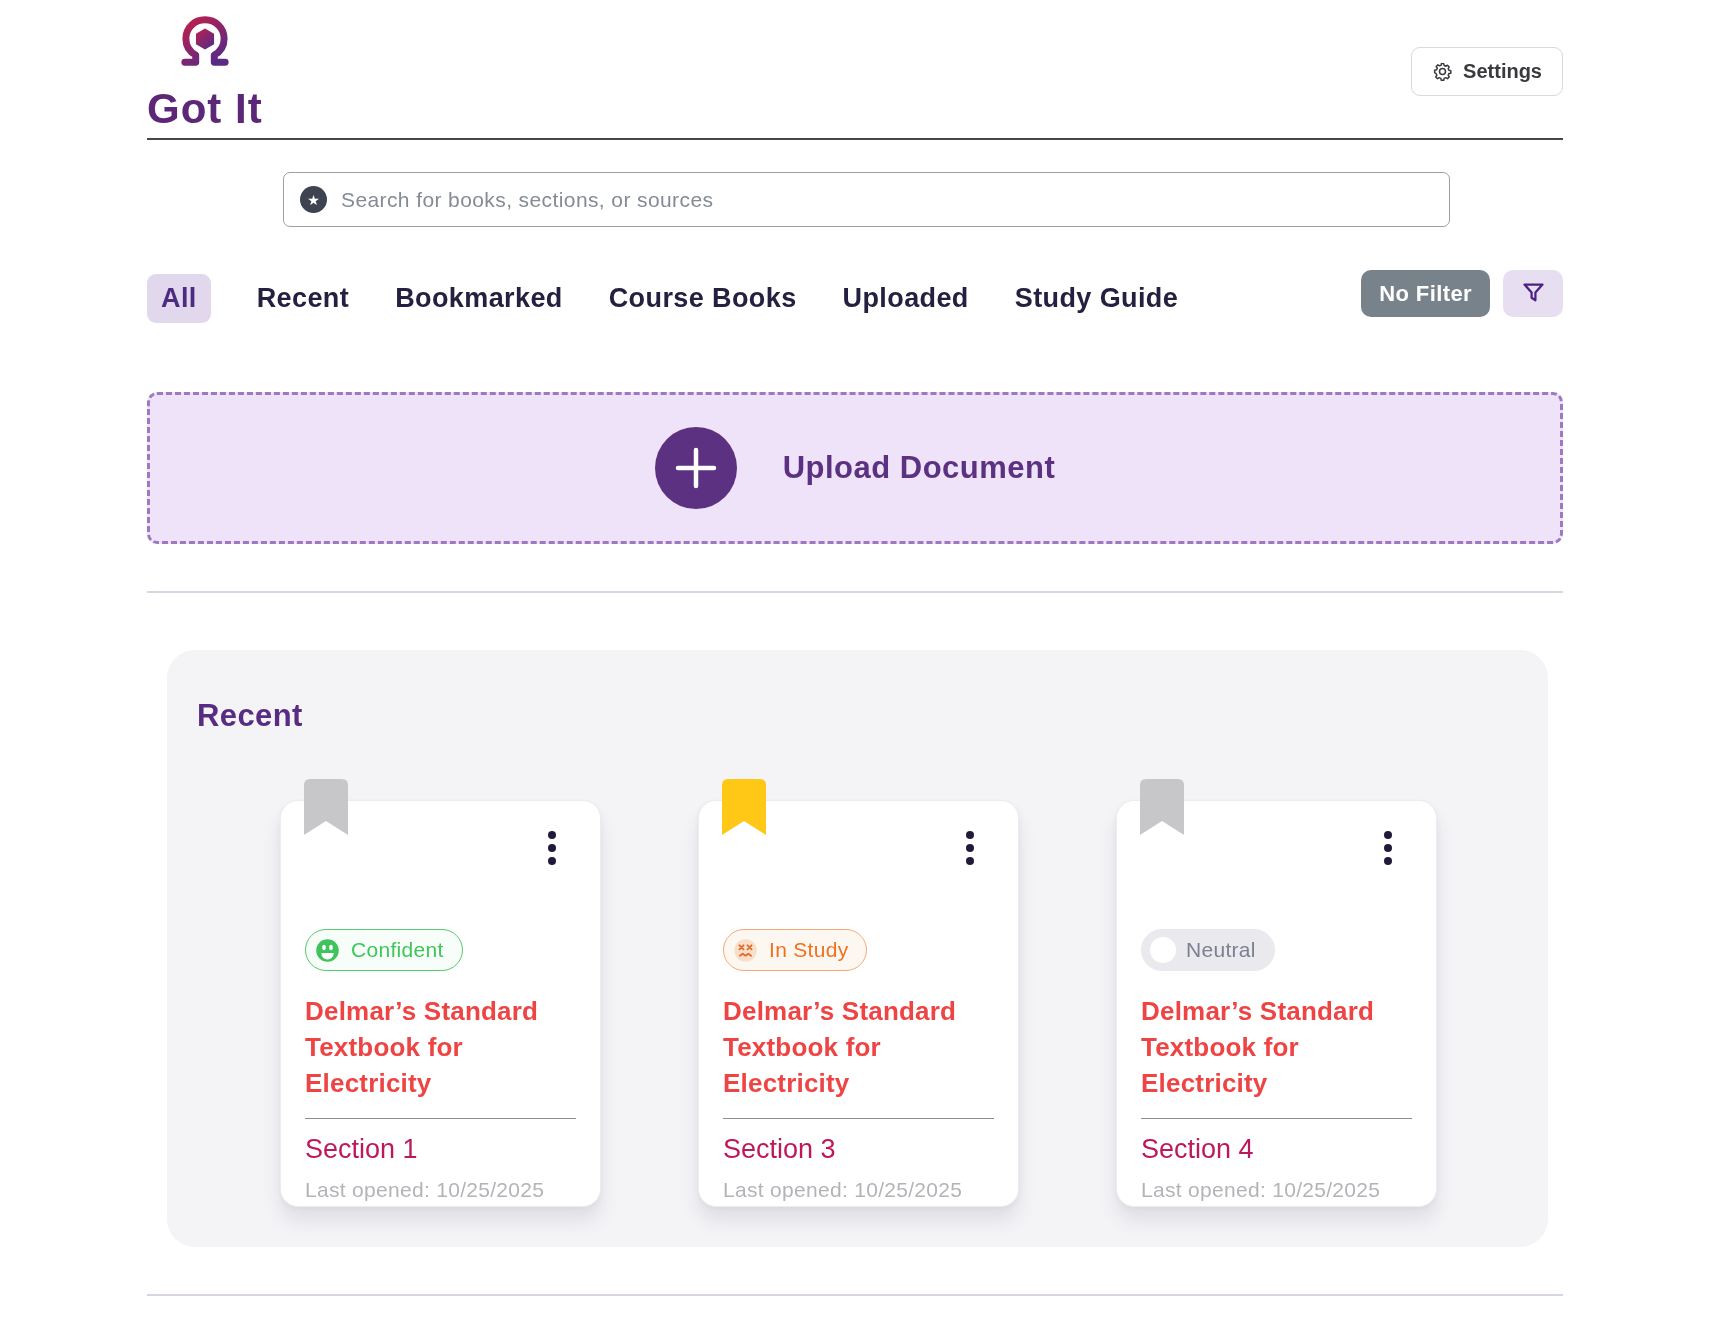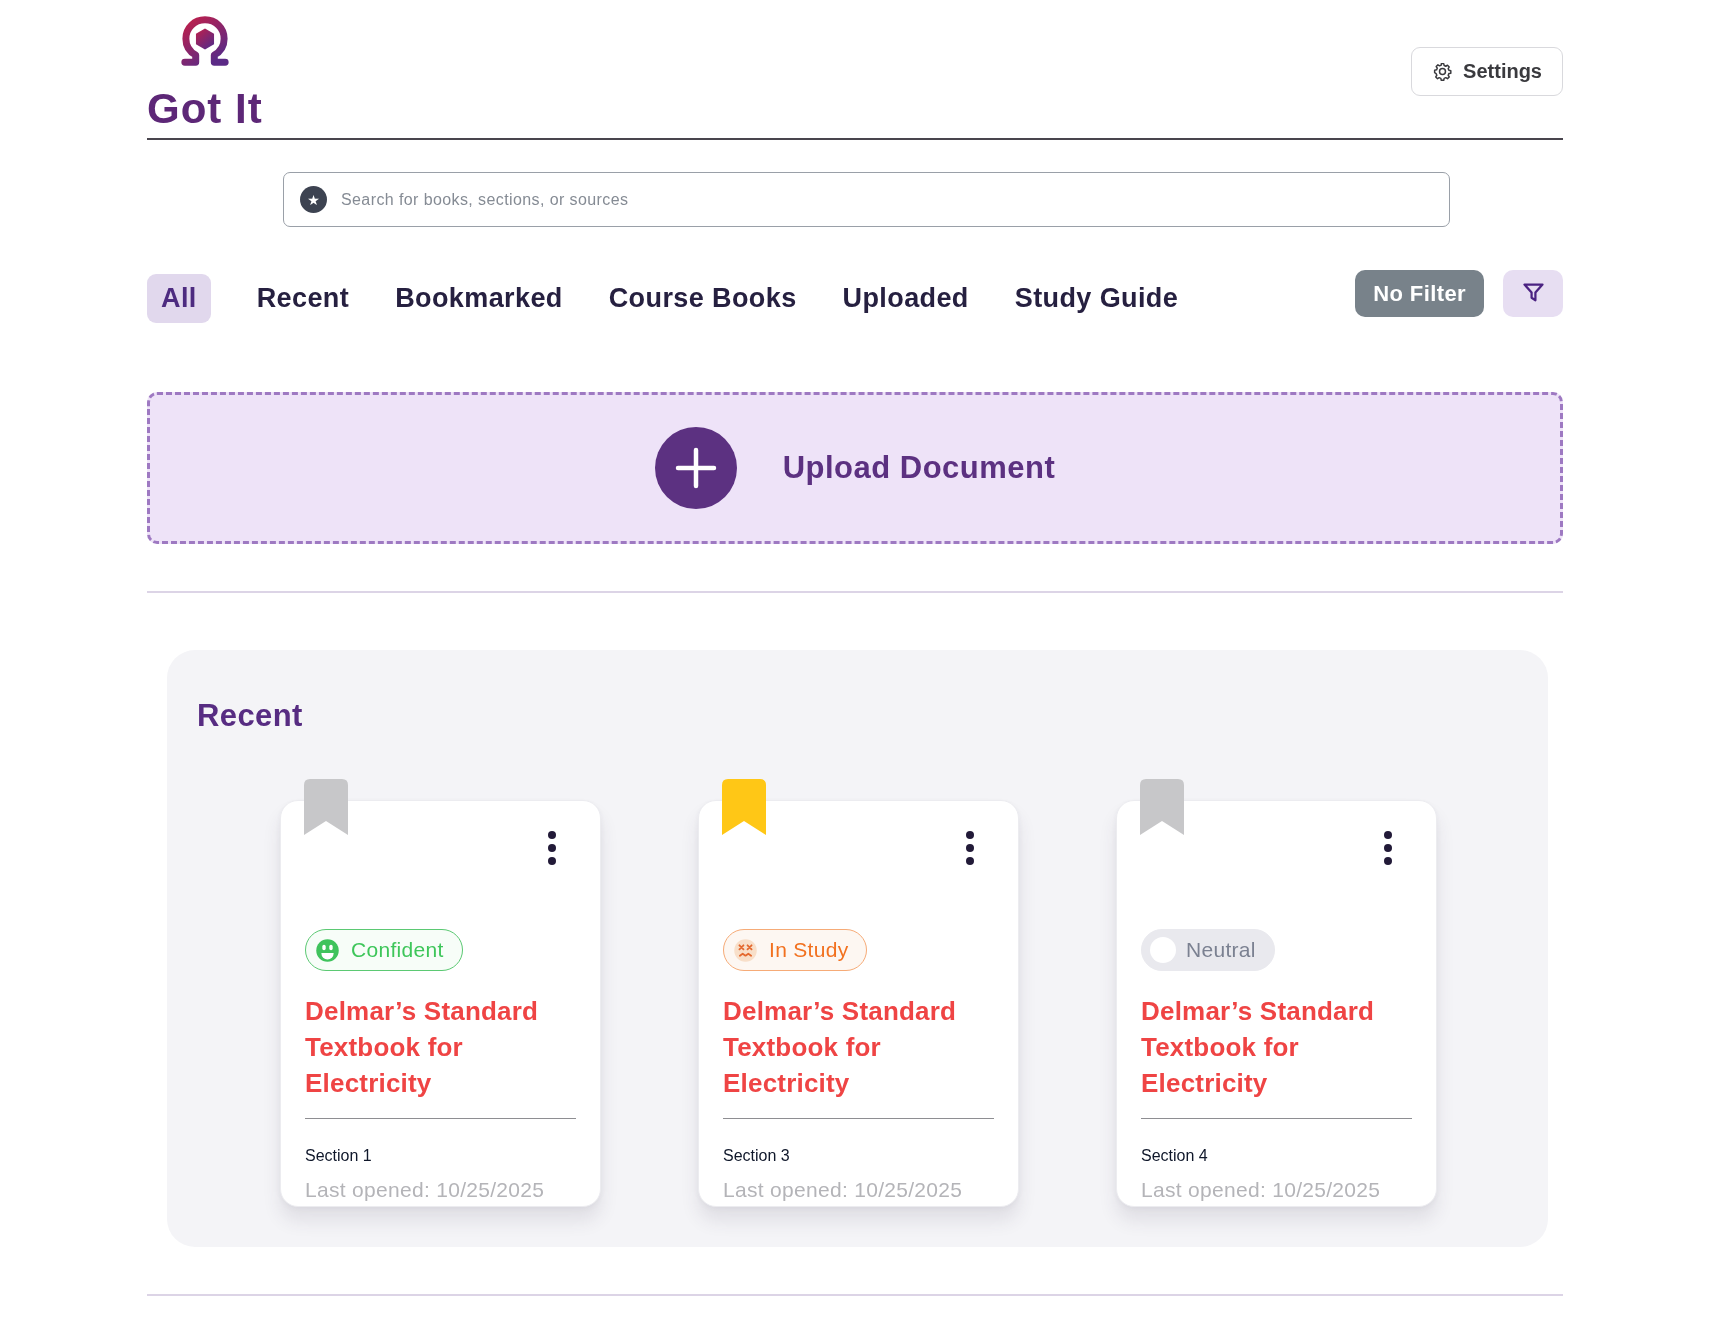--- a/index.html
+++ b/index.html
@@ -28,30 +28,30 @@
     margin:32px 113px 0 136px; height:55px;
     border:1.5px solid #9aa0a8; border-radius:7px;
     display:flex; align-items:center; padding:0 16px; gap:14px; background:#fff;
   }
   .search-ico {
     width:27px; height:27px; border-radius:50%; background:#3d4351;
     display:flex; align-items:center; justify-content:center;
     color:#fff; font-size:14px; line-height:1; flex:0 0 auto;
   }
   .search-bar input {
-    border:none; outline:none; flex:1; font-size:16px; color:#4c1d95;
+    border:none; outline:none; flex:1; font-size:21px; color:#4c1d95;
     font-family:"Liberation Sans", sans-serif; background:transparent; letter-spacing:0.4px;
   }
   .search-bar input::placeholder { color:#858b94; }
 
   
   .tabs { margin-top:42px; display:flex; align-items:center; gap:46px; height:49px; }
   .tab { font-size:27px; font-weight:bold; color:#262040; letter-spacing:0.4px; cursor:pointer;margin-top:9px; }
   .tab.active { background:#e1d8ed; color:#4d2b80; padding:9px 14px; border-radius:9px; }
-  .tabs-right { margin-left:auto; display:flex; align-items:center; gap:19px; }
+  .tabs-right { margin-left:auto; display:flex; align-items:center; gap:13px; }
   .no-filter {
     background:#78828a; color:#fff; font-weight:bold; font-size:22px;
     padding:0 18px; height:47px; display:flex; align-items:center;
     border-radius:10px; letter-spacing:0.4px; cursor:pointer;
   }
   .funnel-btn {
     width:60px; height:47px; background:#e7def2; border-radius:10px;
     display:flex; align-items:center; justify-content:center; cursor:pointer;
   }
 
@@ -95,21 +95,21 @@
     border-radius:999px; font-size:21px; font-weight:normal; letter-spacing:0.3px;
   }
   .badge .b-ico { display:flex; line-height:0; }
   .badge.confident { border:1.5px solid #5bc973; background:#f7fdf8; color:#3ec65a; }
   .badge.review    { border:1.5px solid #f6ab77; background:#fdf7f2; color:#f2711f; }
   .badge.neutral   { border:1.5px solid #e9e9ee; background:#e9e9ee; color:#7b8191; }
   .blank-circle { width:26px; height:26px; border-radius:50%; background:#ffffff; }
 
   .card-title { margin-top:22px; font-size:26px; font-weight:bold; color:#ef4444; line-height:36px; letter-spacing:0.2px; }
   .card-hr { margin-top:17px; border-top:1.5px solid #8e8e92; }
-  .card-section { margin-top:28px; font-size:16px; color:#0f172a; }
+  .card-section { margin-top:15px; font-size:27px; color:#be185d; }
   .card-opened { margin-top:13px; font-size:21px; color:#b4b4b8; letter-spacing:0.3px; }
 </style>
 </head>
 <body>
 
 <div class="container">
 
   <div class="header">
     <div class="logo">
       <span style="line-height:0;">

